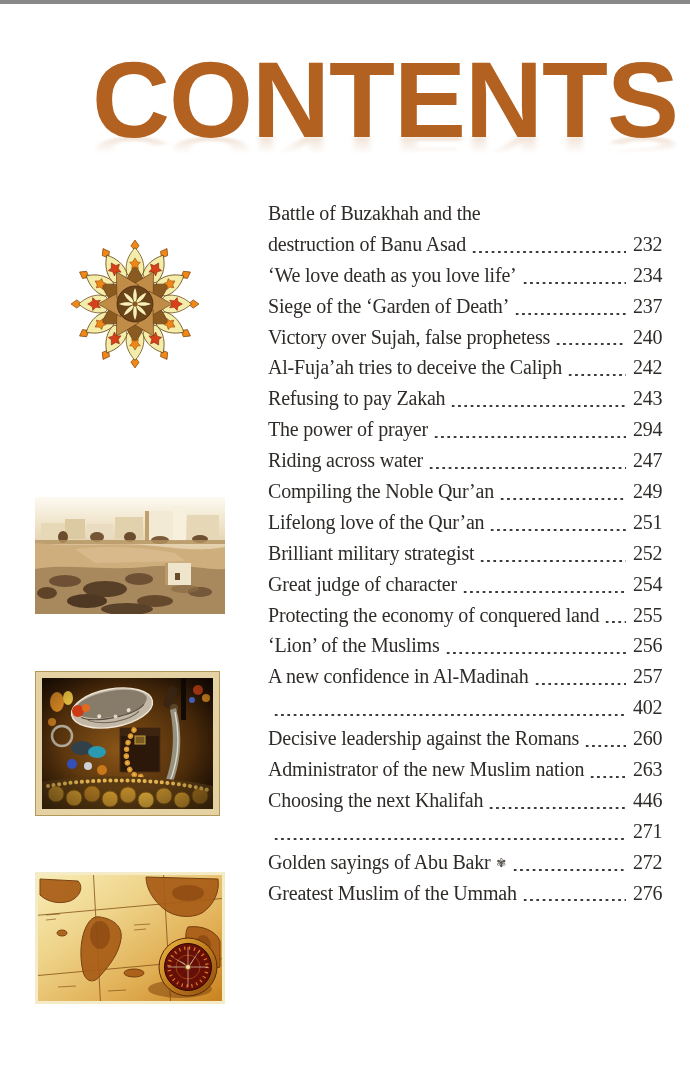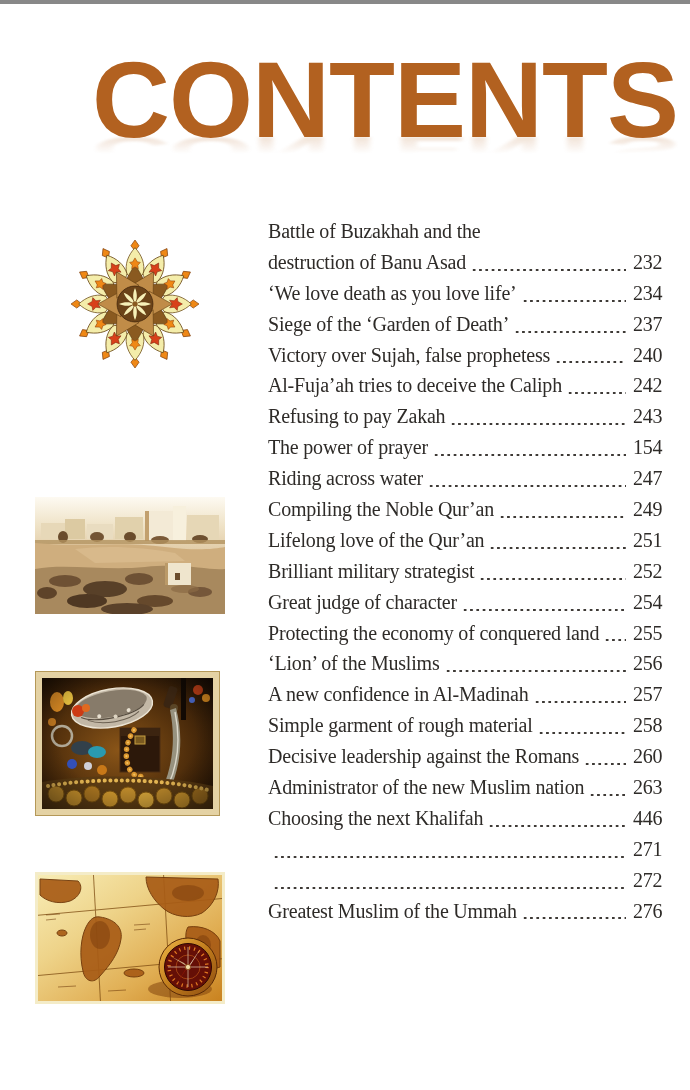--- a/index.html
+++ b/index.html
@@ -40,21 +40,21 @@
   .photo-town{left:35px;top:493px;width:190px;height:117px;}
   .photo-treasure{
     left:35px;top:667px;width:185px;height:145px;box-sizing:border-box;
     background:#e4d2a4;border:1px solid #b49858;padding:6px;
   }
   .photo-map{
     left:35px;top:868px;width:190px;height:132px;box-sizing:border-box;
     border:3px solid #f4ecc8;
   }
   
-  .toc{position:absolute;left:268px;top:212px;width:399px;
+  .toc{position:absolute;left:268px;top:194px;width:399px;
        color:var(--toc_text_color);}
   .toc-row{display:flex;align-items:stretch;height:30.9px;
            font-size:20px;line-height:30.9px;letter-spacing:-0.2px;}
   .toc-label{flex:0 1 auto;white-space:nowrap;}
   .toc-leader{
     flex:1 1 auto;min-width:8px;margin:0 7px 0 5px;
     background-image:radial-gradient(circle,var(--leader_dot_color) 1.1px,rgba(0,0,0,0) 1.45px);
     background-size:6.3px 4px;background-repeat:repeat-x;
     background-position:left bottom 6px;
   }
@@ -394,21 +394,21 @@
       <span class="toc-page">242</span>
     </div>
       <div class="toc-row">
       <span class="toc-label">Refusing to pay Zakah</span>
       <span class="toc-leader"></span>
       <span class="toc-page">243</span>
     </div>
       <div class="toc-row">
       <span class="toc-label">The power of prayer</span>
       <span class="toc-leader"></span>
-      <span class="toc-page">154</span>
+      <span class="toc-page">294</span>
     </div>
       <div class="toc-row">
       <span class="toc-label">Riding across water</span>
       <span class="toc-leader"></span>
       <span class="toc-page">247</span>
     </div>
       <div class="toc-row">
       <span class="toc-label">Compiling the Noble Qur’an</span>
       <span class="toc-leader"></span>
       <span class="toc-page">249</span>
@@ -437,23 +437,22 @@
       <span class="toc-label">‘Lion’ of the Muslims</span>
       <span class="toc-leader"></span>
       <span class="toc-page">256</span>
     </div>
       <div class="toc-row">
       <span class="toc-label">A new confidence in Al-Madinah</span>
       <span class="toc-leader"></span>
       <span class="toc-page">257</span>
     </div>
       <div class="toc-row">
-      <span class="toc-label">Simple garment of rough material</span>
-      <span class="toc-leader"></span>
-      <span class="toc-page">258</span>
+      <span class="toc-leader"></span>
+      <span class="toc-page">402</span>
     </div>
       <div class="toc-row">
       <span class="toc-label">Decisive leadership against the Romans</span>
       <span class="toc-leader"></span>
       <span class="toc-page">260</span>
     </div>
       <div class="toc-row">
       <span class="toc-label">Administrator of the new Muslim nation</span>
       <span class="toc-leader"></span>
       <span class="toc-page">263</span>
@@ -461,20 +460,21 @@
       <div class="toc-row">
       <span class="toc-label">Choosing the next Khalifah</span>
       <span class="toc-leader"></span>
       <span class="toc-page">446</span>
     </div>
       <div class="toc-row">
       <span class="toc-leader"></span>
       <span class="toc-page">271</span>
     </div>
       <div class="toc-row">
+      <span class="toc-label">Golden sayings of Abu Bakr <span class="ra">✾</span></span>
       <span class="toc-leader"></span>
       <span class="toc-page">272</span>
     </div>
       <div class="toc-row">
       <span class="toc-label">Greatest Muslim of the Ummah</span>
       <span class="toc-leader"></span>
       <span class="toc-page">276</span>
     </div>
     </div>
 

